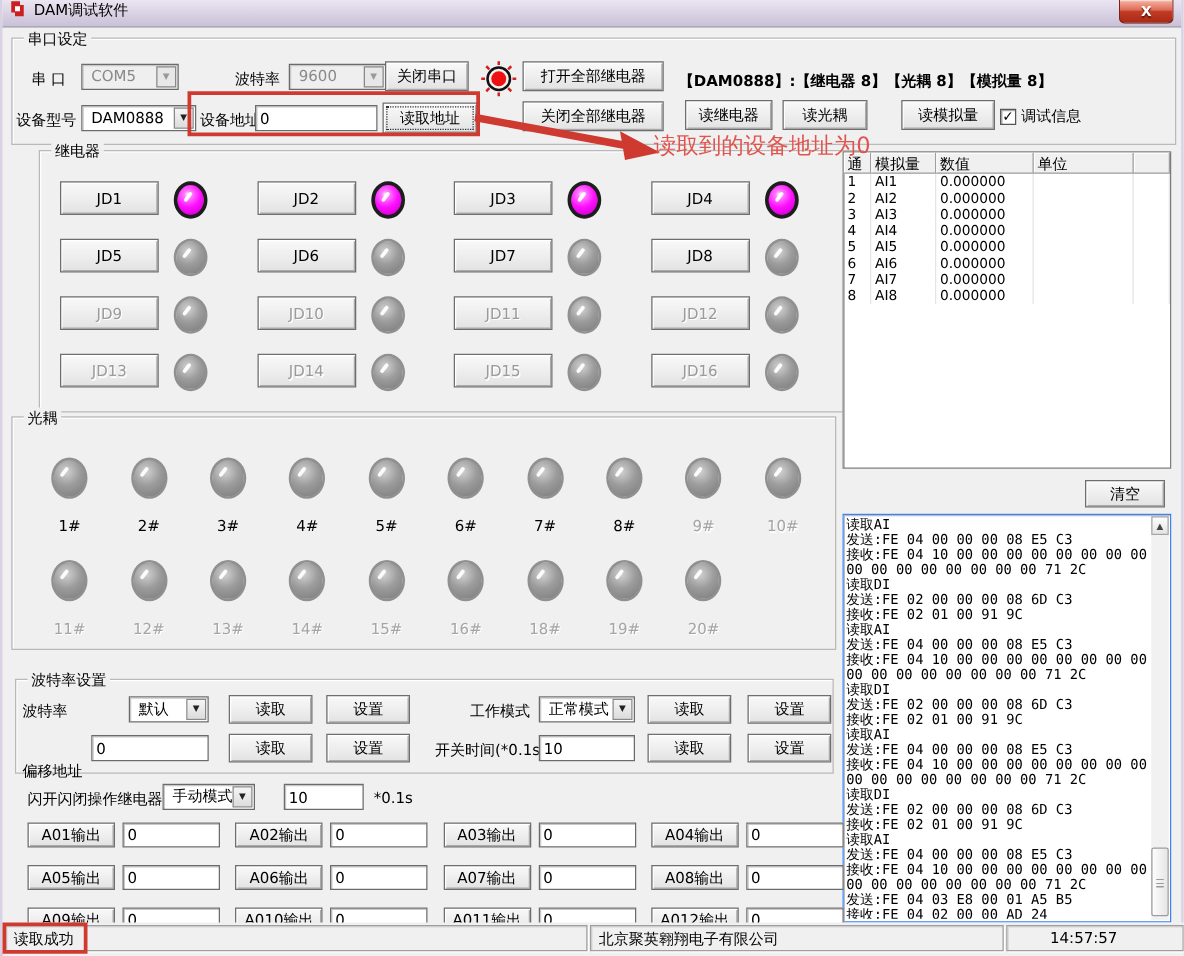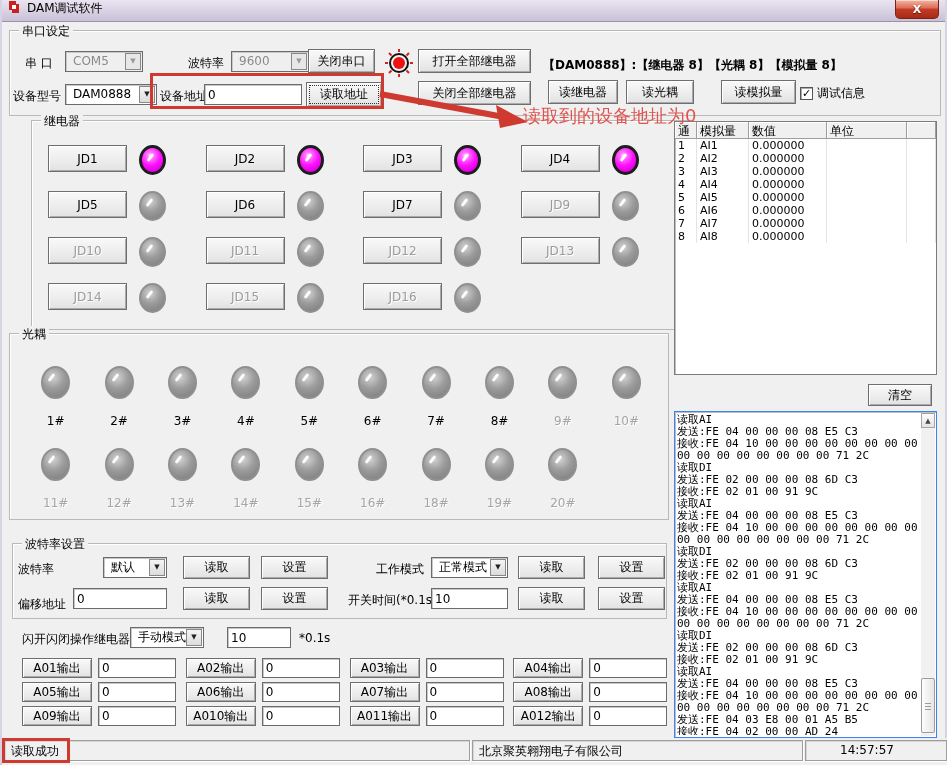--- a/index.html
+++ b/index.html
@@ -81,21 +81,21 @@
   .scrollbar { position:absolute; right:1px; top:1px; bottom:1px; width:14px; background:#f2f1f1; }
   .sb-up { position:absolute; top:0; left:0; right:0; height:15px; background:linear-gradient(#fdfdfd,#e4e4e4);
     border:1px solid #a5a5a5; font-size:7px; color:#444; display:flex; align-items:center; justify-content:center; }
   .sb-thumb { position:absolute; bottom:3px; left:0; right:0; height:55px; background:linear-gradient(90deg,#fdfdfd,#e6e6e6);
     border:1px solid #9c9c9c; border-radius:2px; }
   .sb-thumb::after { content:""; position:absolute; left:3px; right:3px; top:24px; height:7px;
     background:repeating-linear-gradient(#9a9a9a 0 1px, transparent 1px 3px); }
 
   
   #output-grid { position:absolute; left:20px; top:656px; width:655px;
-    display:grid; grid-template-columns:repeat(4,1fr); grid-auto-rows:24px; }
+    display:grid; grid-template-columns:repeat(4,1fr); grid-auto-rows:24px;gap:10px; }
   .out-cell { display:flex; align-items:center; }
   .out-btn { position:static; width:70px; height:20px; margin-right:6px; flex:none; }
   .out-input { position:static; width:78px; height:20px; padding:2px 3px; background:#fff;
     border:1px solid #6b6b6b; box-shadow:inset 1px 1px 0 #c8c8c8; font-family:inherit; font-size:12px; }
 
   
   .statusbar { position:absolute; left:0; top:738px; width:947px; height:27px; background:#f0f0f0; }
   .status-panel { position:absolute; top:2px; height:21px; border:1px solid #9e9e9e;
     box-shadow:inset 1px 1px 0 #d6d6d6, 1px 1px 0 #fff; padding:2px 6px; font-size:12px; white-space:nowrap; overflow:hidden; }
 
@@ -210,20 +210,24 @@
         <div class="relay-cell">
           <div class="btn relay-btn">JD5</div>
           <span class="ball off"></span>
         </div>
         <div class="relay-cell">
           <div class="btn relay-btn">JD6</div>
           <span class="ball off"></span>
         </div>
         <div class="relay-cell">
           <div class="btn relay-btn">JD7</div>
+          <span class="ball off"></span>
+        </div>
+        <div class="relay-cell">
+          <div class="btn relay-btn">JD8</div>
           <span class="ball off"></span>
         </div>
         <div class="relay-cell">
           <div class="btn relay-btn disabled">JD9</div>
           <span class="ball off"></span>
         </div>
         <div class="relay-cell">
           <div class="btn relay-btn disabled">JD10</div>
           <span class="ball off"></span>
         </div>
@@ -449,21 +453,21 @@
     <div class="btn" style="left:248px; top:12px; width:67px; height:23px;">设置</div>
 
     <span class="lbl" style="left:363px; top:17px;">工作模式</span>
     <div class="combo" style="left:418px; top:13px; width:77px; height:21px;">
       <span>正常模式</span>
       <span class="arrow">▼</span>
     </div>
     <div class="btn" style="left:505px; top:12px; width:67px; height:23px;">读取</div>
     <div class="btn" style="left:585px; top:12px; width:67px; height:23px;">设置</div>
 
-    <span class="lbl" style="left:5px; top:52px;">偏移地址</span>
+    <span class="lbl" style="left:5px; top:65px;">偏移地址</span>
     <input class="field" style="left: 60px; top: 44px; width: 94px; height: 21px;" value="0">
     <div class="btn" style="left:170px; top:43px; width:67px; height:23px;">读取</div>
     <div class="btn" style="left:248px; top:43px; width:67px; height:23px;">设置</div>
 
     <span class="lbl" style="left:335px; top:48px;">开关时间(*0.1s)</span>
     <input class="field" style="left: 418px; top: 44px; width: 77px; height: 21px;" value="10">
     <div class="btn" style="left:505px; top:43px; width:67px; height:23px;">读取</div>
     <div class="btn" style="left:585px; top:43px; width:67px; height:23px;">设置</div>
   </div>
 

